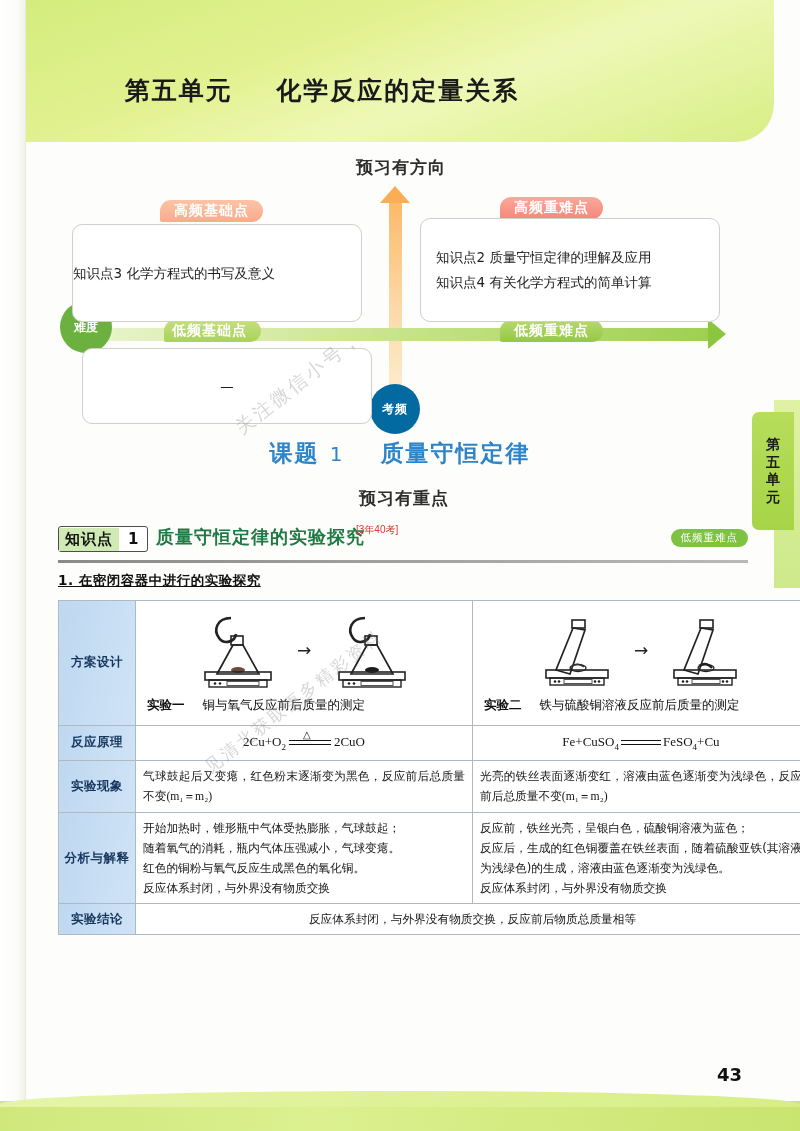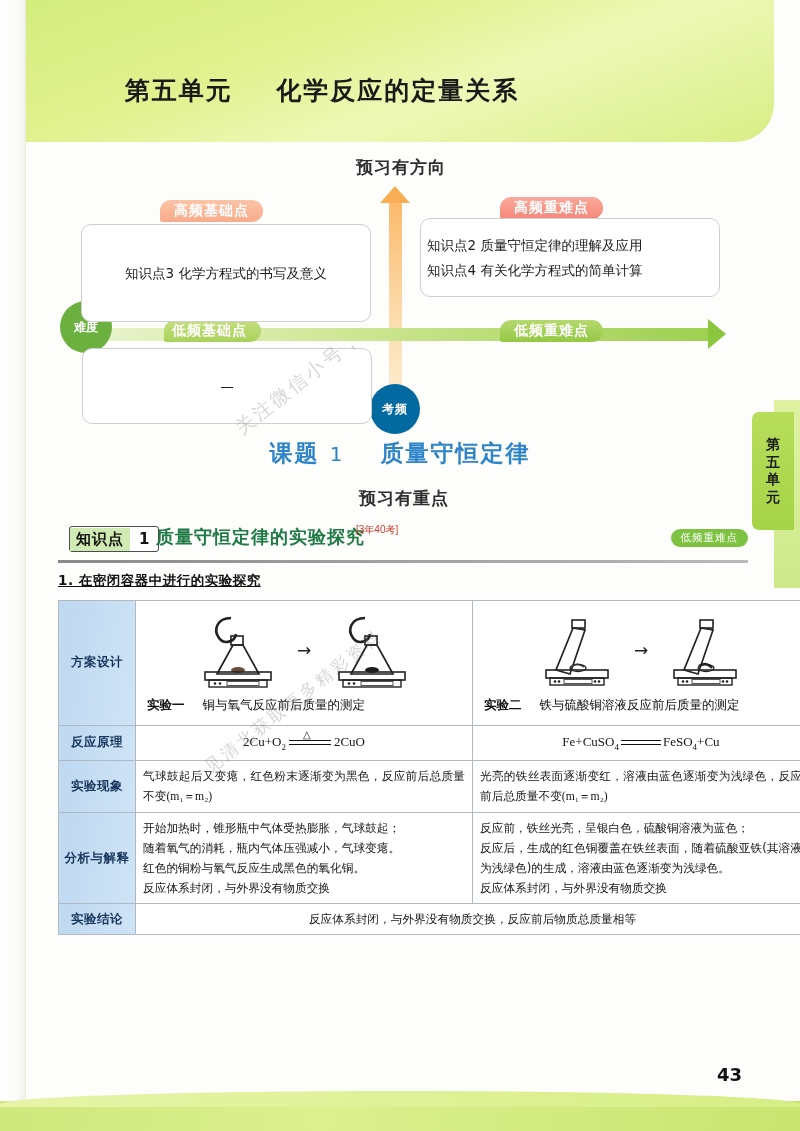--- a/index.html
+++ b/index.html
@@ -88,22 +88,22 @@
   #badge-difficulty { left: 0px; top: 105px; width: 52px; height: 52px; background: #6cb03f; }
   #badge-frequency  { left: 310px; top: 188px; width: 50px; height: 50px; background: #0369a1; letter-spacing:1px;}
 
   .qbox {
     position: absolute; border: 1px solid #cfcfcf; border-radius: 10px;
     background: #ffffff;
     display: flex; align-items: center;
     font-size: 13.5px; color: #1d1d1d; line-height: 1.85;
     font-family: "DejaVu Sans", sans-serif;
   }
-  #qbox-tl { left: 21px;  top: 28px;  width: 290px; height: 98px; justify-content: center; }
-  #qbox-tr { left: 360px; top: 22px;  width: 300px; height: 79px; padding-left: 6px; }
+  #qbox-tl { left: 12px;  top: 28px;  width: 290px; height: 98px; }
+  #qbox-tr { left: 360px; top: 22px;  width: 300px; height: 104px; padding-left: 15px; }
   #qbox-bl { left: 22px;  top: 152px; width: 290px; height: 76px; justify-content: center; }
   #qbox-br { left: 360px; top: 152px; width: 300px; height: 76px; padding-left: 16px; }
   .qbox-lines { display: block; }
   .qbox-lines > div { white-space: nowrap; }
 
   .qtag {
     position: absolute; height: 22px; padding: 0 14px;
     display: flex; align-items: center; justify-content: center;
     font-size: 14px; font-weight: bold; color: #ffffff;
     border-radius: 11px 11px 11px 2px;
@@ -121,21 +121,21 @@
     font-size: 23px; font-weight: bold; color: #2e84c8;
     letter-spacing: 2px;
     font-family: "DejaVu Sans", sans-serif;
   }
   .lesson-title .num { font-weight: normal; font-size: 20px; }
   .lesson-title .gap { display:inline-block; width: 16px; }
 
   
   .kp-head { position: absolute; left: 58px; top: 525px; width: 690px; height: 34px; }
   .kp-chip {
-    position: absolute; left: 11px; top: 1px; height: 26px;
+    position: absolute; left: 0; top: 1px; height: 26px;
     border: 1.5px solid #4d4d4d; border-radius: 3px;
     display: flex; align-items: center; background: #fff;
   }
   .kp-chip .lab {
     background: #cfeab3; color: #111; font-size: 15px; font-weight: bold;
     padding: 2px 6px; letter-spacing: 1px; font-family: "DejaVu Sans", sans-serif;
   }
   .kp-chip .idx {
     color: #111; font-size: 15px; font-weight: bold; padding: 0 9px;
     font-family: "DejaVu Sans", sans-serif;

